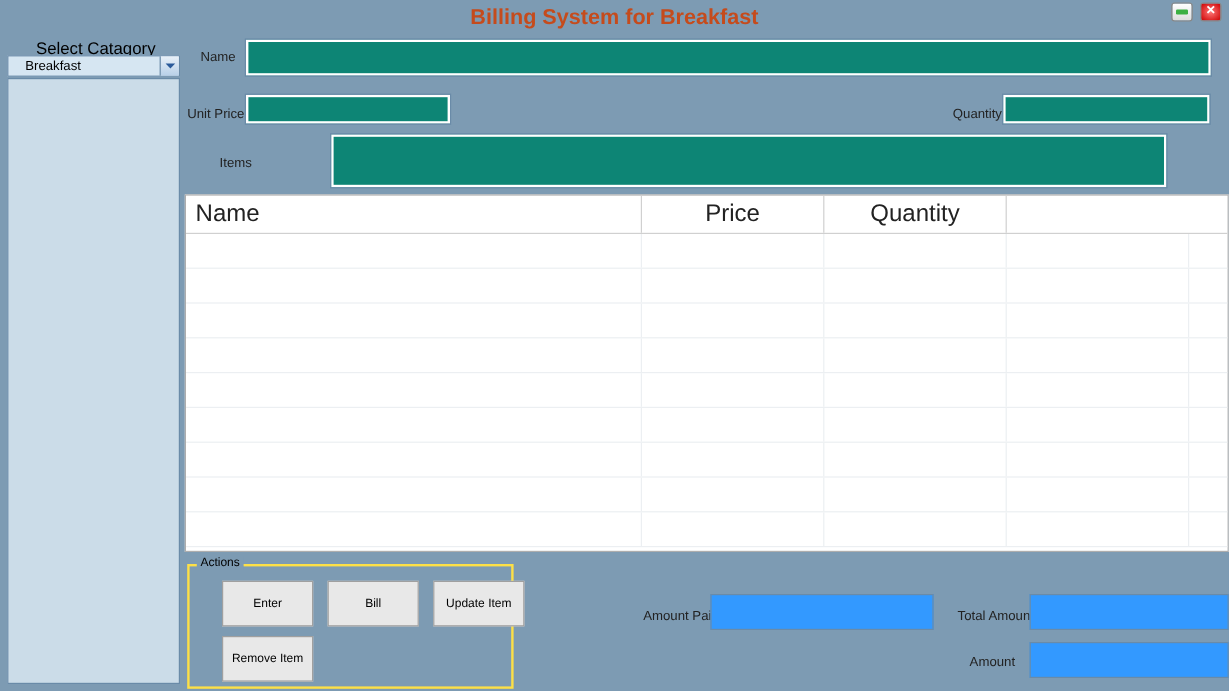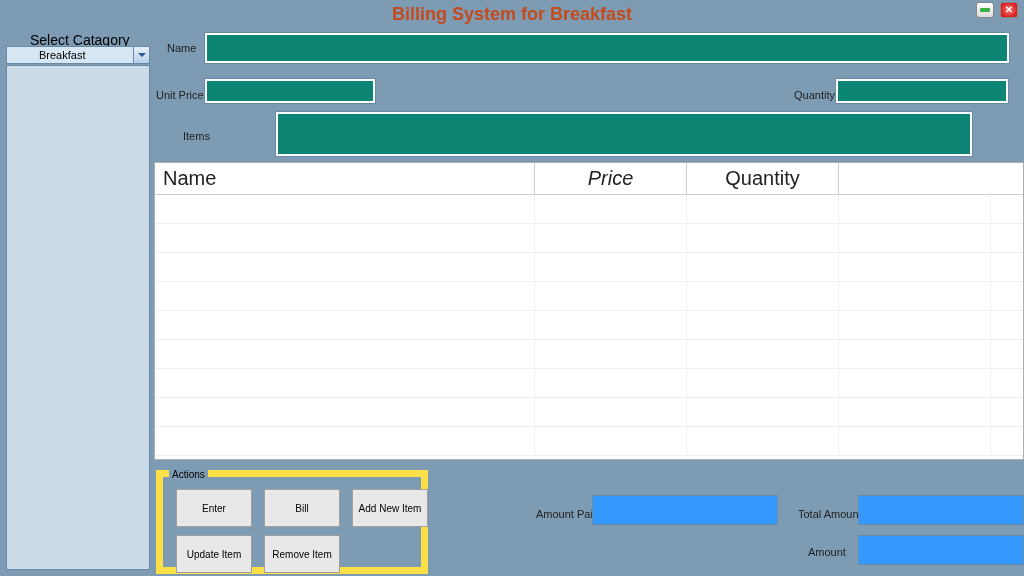--- a/index.html
+++ b/index.html
@@ -55,22 +55,21 @@
     width: 144px;
     height: 18px;
     background: #d6e6f2;
     border: 1px solid #6a8ba8;
     display: flex;
     align-items: center;
   }
   .cat-select-text {
     flex: 1;
     font-size: 11px;
-    padding-left: 0;
-    margin-left: 32px;
+    padding-left: 14px;
   }
   .cat-select-btn {
     width: 16px;
     height: 100%;
     background: linear-gradient(#e8f0f8,#b8d0e8);
     border-left: 1px solid #6a8ba8;
     display: flex;
     align-items: center;
     justify-content: center;
   }
@@ -135,21 +134,21 @@
   }
   .gh {
     display: flex;
     align-items: center;
     font-size: 20px;
     color: #222;
     border-right: 1px solid #d0d0d0;
     padding-left: 8px;
   }
   .gh1 { width: 380px; }
-  .gh2 { width: 152px; justify-content: center; padding-left: 0; font-style: italic; }
+  .gh2 { width: 152px; justify-content: center; padding-left: 0; }
   .gh3 { width: 152px; justify-content: center; padding-left: 0; }
   .gh4 { width: 152px; justify-content: center; padding-left: 0; }
   .ghlast { flex:1; border-right: none; }
   .grid-body .row {
     display: flex;
     height: 29px;
     border-bottom: 1px solid #eceff2;
   }
   .grid-body .cell {
     border-right: 1px solid #eceff2;
@@ -158,34 +157,34 @@
   .c2 { width: 152px; }
   .c3 { width: 152px; }
   .c4 { width: 152px; }
   
   .actions {
     position: absolute;
     top: 470px;
     left: 156px;
     width: 272px;
     height: 104px;
-    border: 7px solid #fde047;
+    border: 2px solid #fde047;
   }
   .actions-legend {
     position: absolute;
     top: -8px;
     left: 6px;
     background: #7d9bb3;
     padding: 0 3px;
     font-size: 10px;
   }
   .actions-grid {
     position: absolute;
     top: 12px;
-    left: 13px;
+    left: 27px;
     display: grid;
     grid-template-columns: repeat(3, 76px);
     grid-template-rows: repeat(2, 38px);
     gap: 8px 12px;
   }
   .act-btn {
     background: #e8e8e8;
     border: 1px solid #a0a0a0;
     font-size: 10px;
     display: flex;
@@ -302,21 +301,20 @@
         <div class="cell c4"></div>
       </div>
   </div>
 </div>
 
 <div class="actions">
   <div class="actions-legend">Actions</div>
   <div class="actions-grid">
     <div class="act-btn">Enter</div>
     <div class="act-btn">Bill</div>
-    <div class="act-btn">Add New Item</div>
     <div class="act-btn">Update Item</div>
     <div class="act-btn">Remove Item</div>
   </div>
 </div>
 
 <div class="lbl lbl-paid">Amount Paid</div>
 <div class="blue-input inp-paid"></div>
 
 <div class="lbl lbl-total">Total Amount</div>
 <div class="blue-input inp-total"></div>

